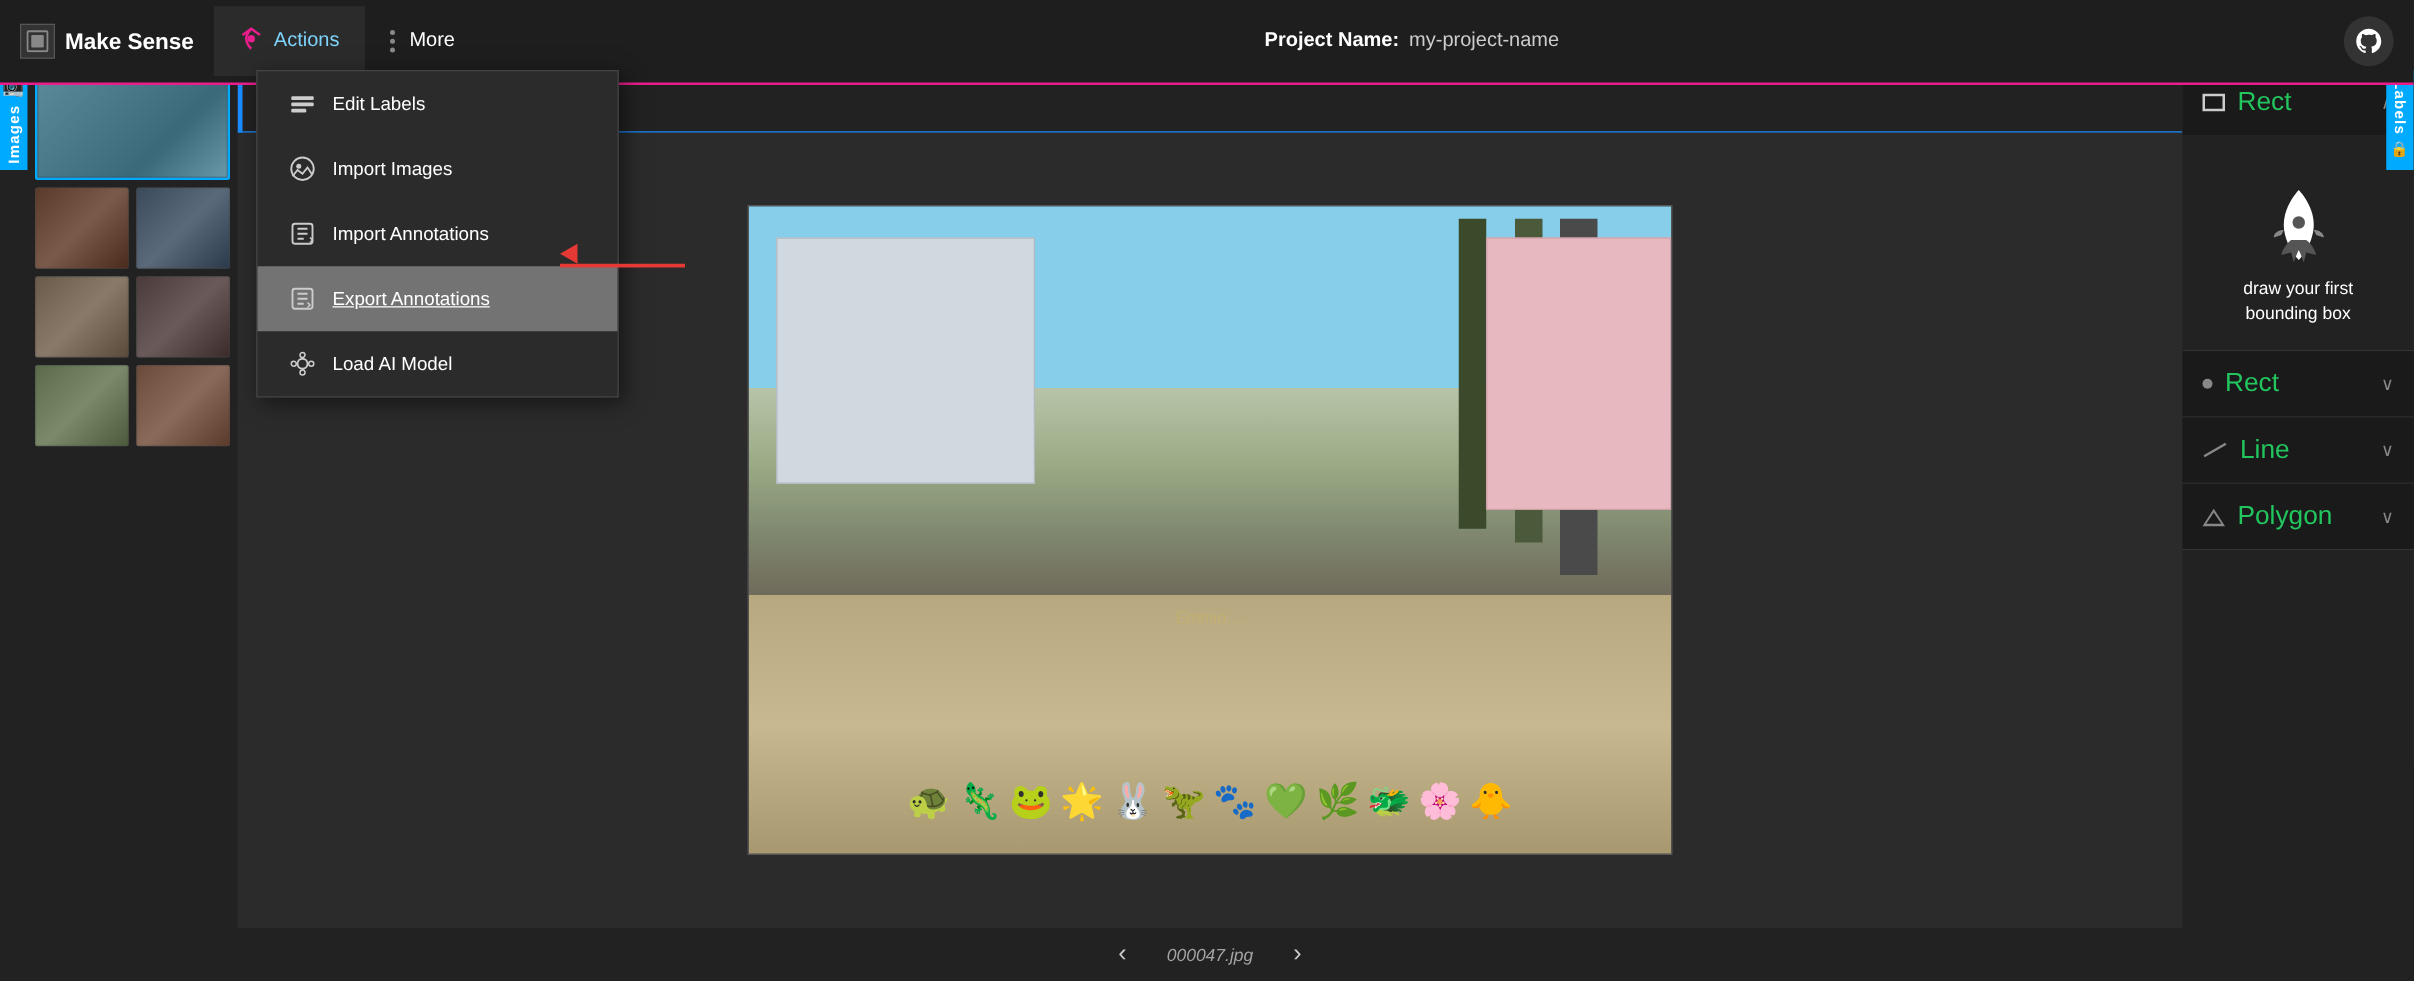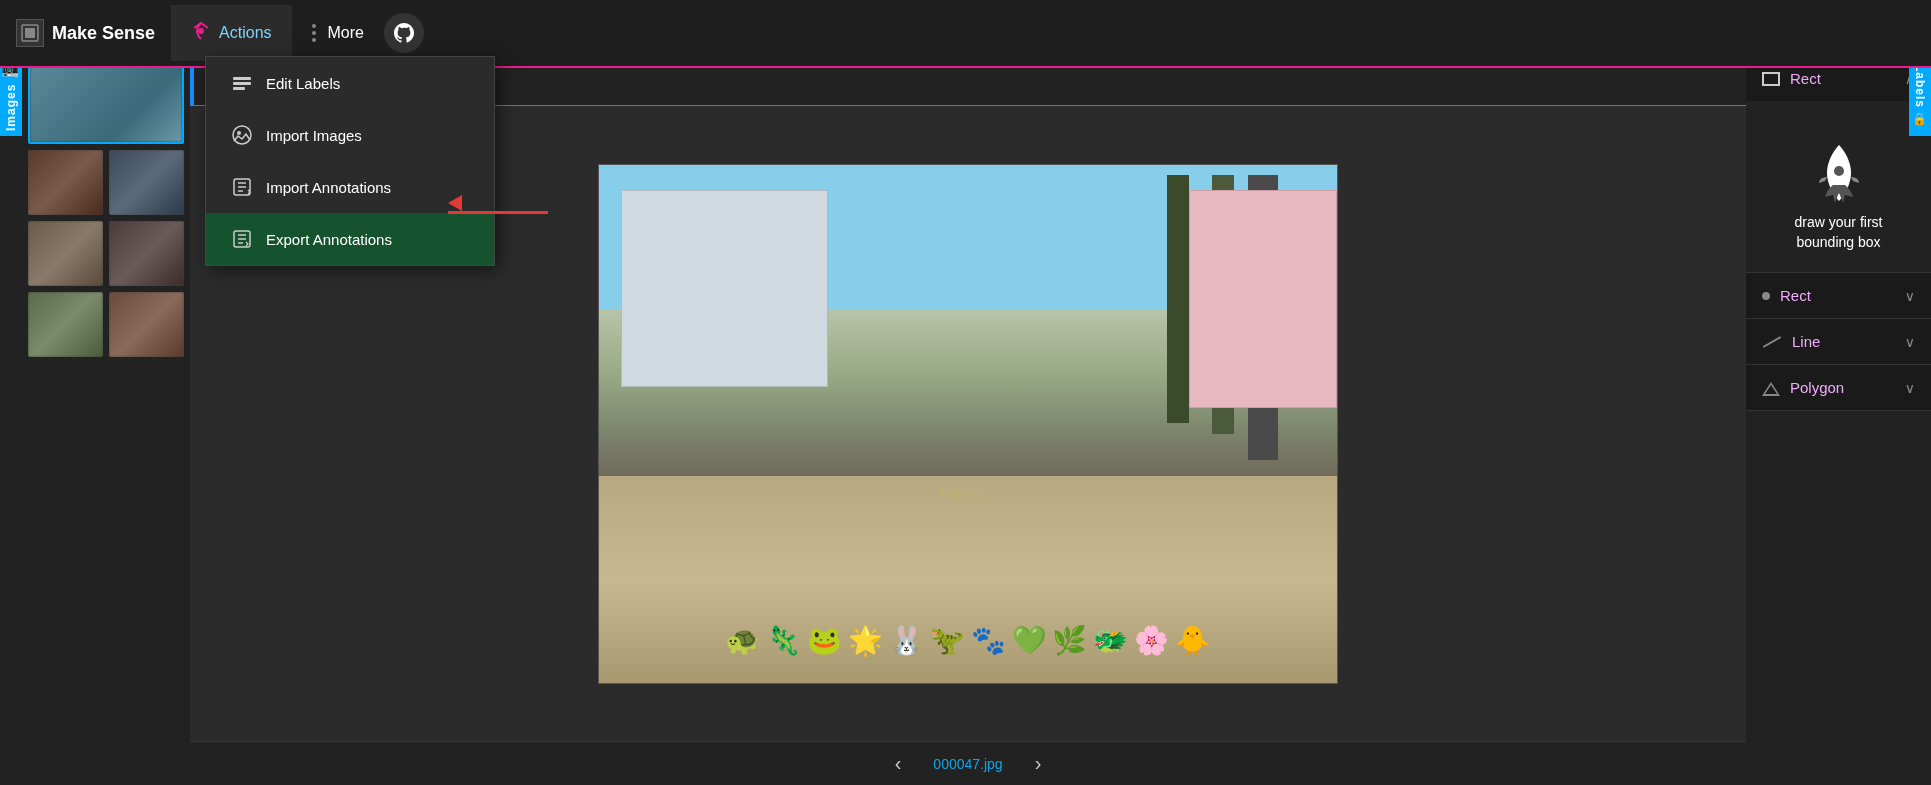--- a/index.html
+++ b/index.html
@@ -206,22 +206,23 @@
     }
     .nav-btn {
       background: transparent;
       border: none;
       color: #ccc;
       font-size: 20px;
       cursor: pointer;
       padding: 4px 12px;
     }
     .filename {
-      color: #0ea5e9;
+      color: #a3a3a3;
       font-size: 14px;
+      font-style: italic;
     }
 
     
     .right-sidebar {
       position: absolute;
       top: 56px;
       right: 0;
       width: 185px;
       height: calc(785px - 56px);
       background: #222;
@@ -255,22 +256,22 @@
       padding: 14px 16px;
       cursor: pointer;
       background: #1a1a1a;
     }
     .tool-header-left {
       display: flex;
       align-items: center;
       gap: 10px;
     }
     .tool-name {
-      font-size: 15px;
-      color: #f0abfc;
+      font-size: 21px;
+      color: #22c55e;
     }
     .tool-chevron {
       font-size: 14px;
       color: #888;
     }
     .tool-icon-rect {
       width: 18px;
       height: 14px;
       border: 2px solid #ccc;
       background: transparent;
@@ -392,20 +393,24 @@
 
   <button class="topbar-more-btn">
     <span style="display:flex;flex-direction:column;gap:3px;margin-right:4px;">
       <span style="width:4px;height:4px;background:#888;border-radius:50%;display:block;"></span>
       <span style="width:4px;height:4px;background:#888;border-radius:50%;display:block;"></span>
       <span style="width:4px;height:4px;background:#888;border-radius:50%;display:block;"></span>
     </span>
     <span>More</span>
   </button>
 
+  <div class="topbar-center">
+    <span class="project-name-label">Project Name:</span>
+    <span class="project-name-value">my-project-name</span>
+  </div>
 
   <div class="topbar-github">
     <svg width="24" height="24" viewBox="0 0 24 24" fill="white">
       <path d="M12 2C6.477 2 2 6.477 2 12c0 4.42 2.865 8.17 6.839 9.49.5.092.682-.217.682-.482 0-.237-.008-.866-.013-1.7-2.782.603-3.369-1.342-3.369-1.342-.454-1.155-1.11-1.462-1.11-1.462-.908-.62.069-.608.069-.608 1.003.07 1.531 1.03 1.531 1.03.892 1.529 2.341 1.087 2.91.832.092-.647.35-1.088.636-1.338-2.22-.253-4.555-1.11-4.555-4.943 0-1.091.39-1.984 1.029-2.683-.103-.253-.446-1.27.098-2.647 0 0 .84-.269 2.75 1.025A9.578 9.578 0 0112 6.836c.85.004 1.705.114 2.504.336 1.909-1.294 2.747-1.025 2.747-1.025.546 1.377.203 2.394.1 2.647.64.699 1.028 1.592 1.028 2.683 0 3.842-2.339 4.687-4.566 4.935.359.309.678.919.678 1.852 0 1.336-.012 2.415-.012 2.743 0 .267.18.578.688.48C19.138 20.167 22 16.418 22 12c0-5.523-4.477-10-10-10z"></path>
     </svg>
   </div>
 </div>
 
 <div class="dropdown-menu">
   <div class="dropdown-item">
@@ -431,29 +436,45 @@
   <div class="dropdown-item">
     <div class="dropdown-item-icon">
       <svg width="22" height="22" viewBox="0 0 22 22" fill="none">
         <rect x="3" y="3" width="16" height="16" rx="2" stroke="#ccc" stroke-width="1.5" fill="none"></rect>
         <path d="M7 11h8M7 7h8M7 15h5" stroke="#ccc" stroke-width="1.5"></path>
         <path d="M17 14l2 2-2 2" stroke="#ccc" stroke-width="1.2"></path>
       </svg>
     </div>
     <span>Import Annotations</span>
   </div>
-  <div class="dropdown-item" style="background:#14532d;">
+  <div class="dropdown-item" style="background:#737373;text-decoration:underline;">
     <div class="dropdown-item-icon">
       <svg width="22" height="22" viewBox="0 0 22 22" fill="none">
         <rect x="3" y="3" width="16" height="16" rx="2" stroke="#ccc" stroke-width="1.5" fill="none"></rect>
         <path d="M7 11h8M7 7h8M7 15h5" stroke="#ccc" stroke-width="1.5"></path>
         <path d="M15 14l2 2-2 2" stroke="#ccc" stroke-width="1.2"></path>
       </svg>
     </div>
     <span>Export Annotations</span>
+  </div>
+  <div class="dropdown-item">
+    <div class="dropdown-item-icon">
+      <svg width="22" height="22" viewBox="0 0 22 22" fill="none">
+        <circle cx="11" cy="11" r="4" stroke="#ccc" stroke-width="1.5" fill="none"></circle>
+        <circle cx="4" cy="11" r="2" stroke="#ccc" stroke-width="1.2" fill="none"></circle>
+        <circle cx="18" cy="11" r="2" stroke="#ccc" stroke-width="1.2" fill="none"></circle>
+        <circle cx="11" cy="4" r="2" stroke="#ccc" stroke-width="1.2" fill="none"></circle>
+        <circle cx="11" cy="18" r="2" stroke="#ccc" stroke-width="1.2" fill="none"></circle>
+        <line x1="6" y1="11" x2="7" y2="11" stroke="#ccc" stroke-width="1.2"></line>
+        <line x1="15" y1="11" x2="16" y2="11" stroke="#ccc" stroke-width="1.2"></line>
+        <line x1="11" y1="6" x2="11" y2="7" stroke="#ccc" stroke-width="1.2"></line>
+        <line x1="11" y1="15" x2="11" y2="16" stroke="#ccc" stroke-width="1.2"></line>
+      </svg>
+    </div>
+    <span>Load AI Model</span>
   </div>
 </div>
 
 <div class="export-arrow">
   <div class="arrow-head"></div>
   <div class="arrow-line"></div>
 </div>
 
 <div class="left-sidebar-tab">
   <span>Images</span>

